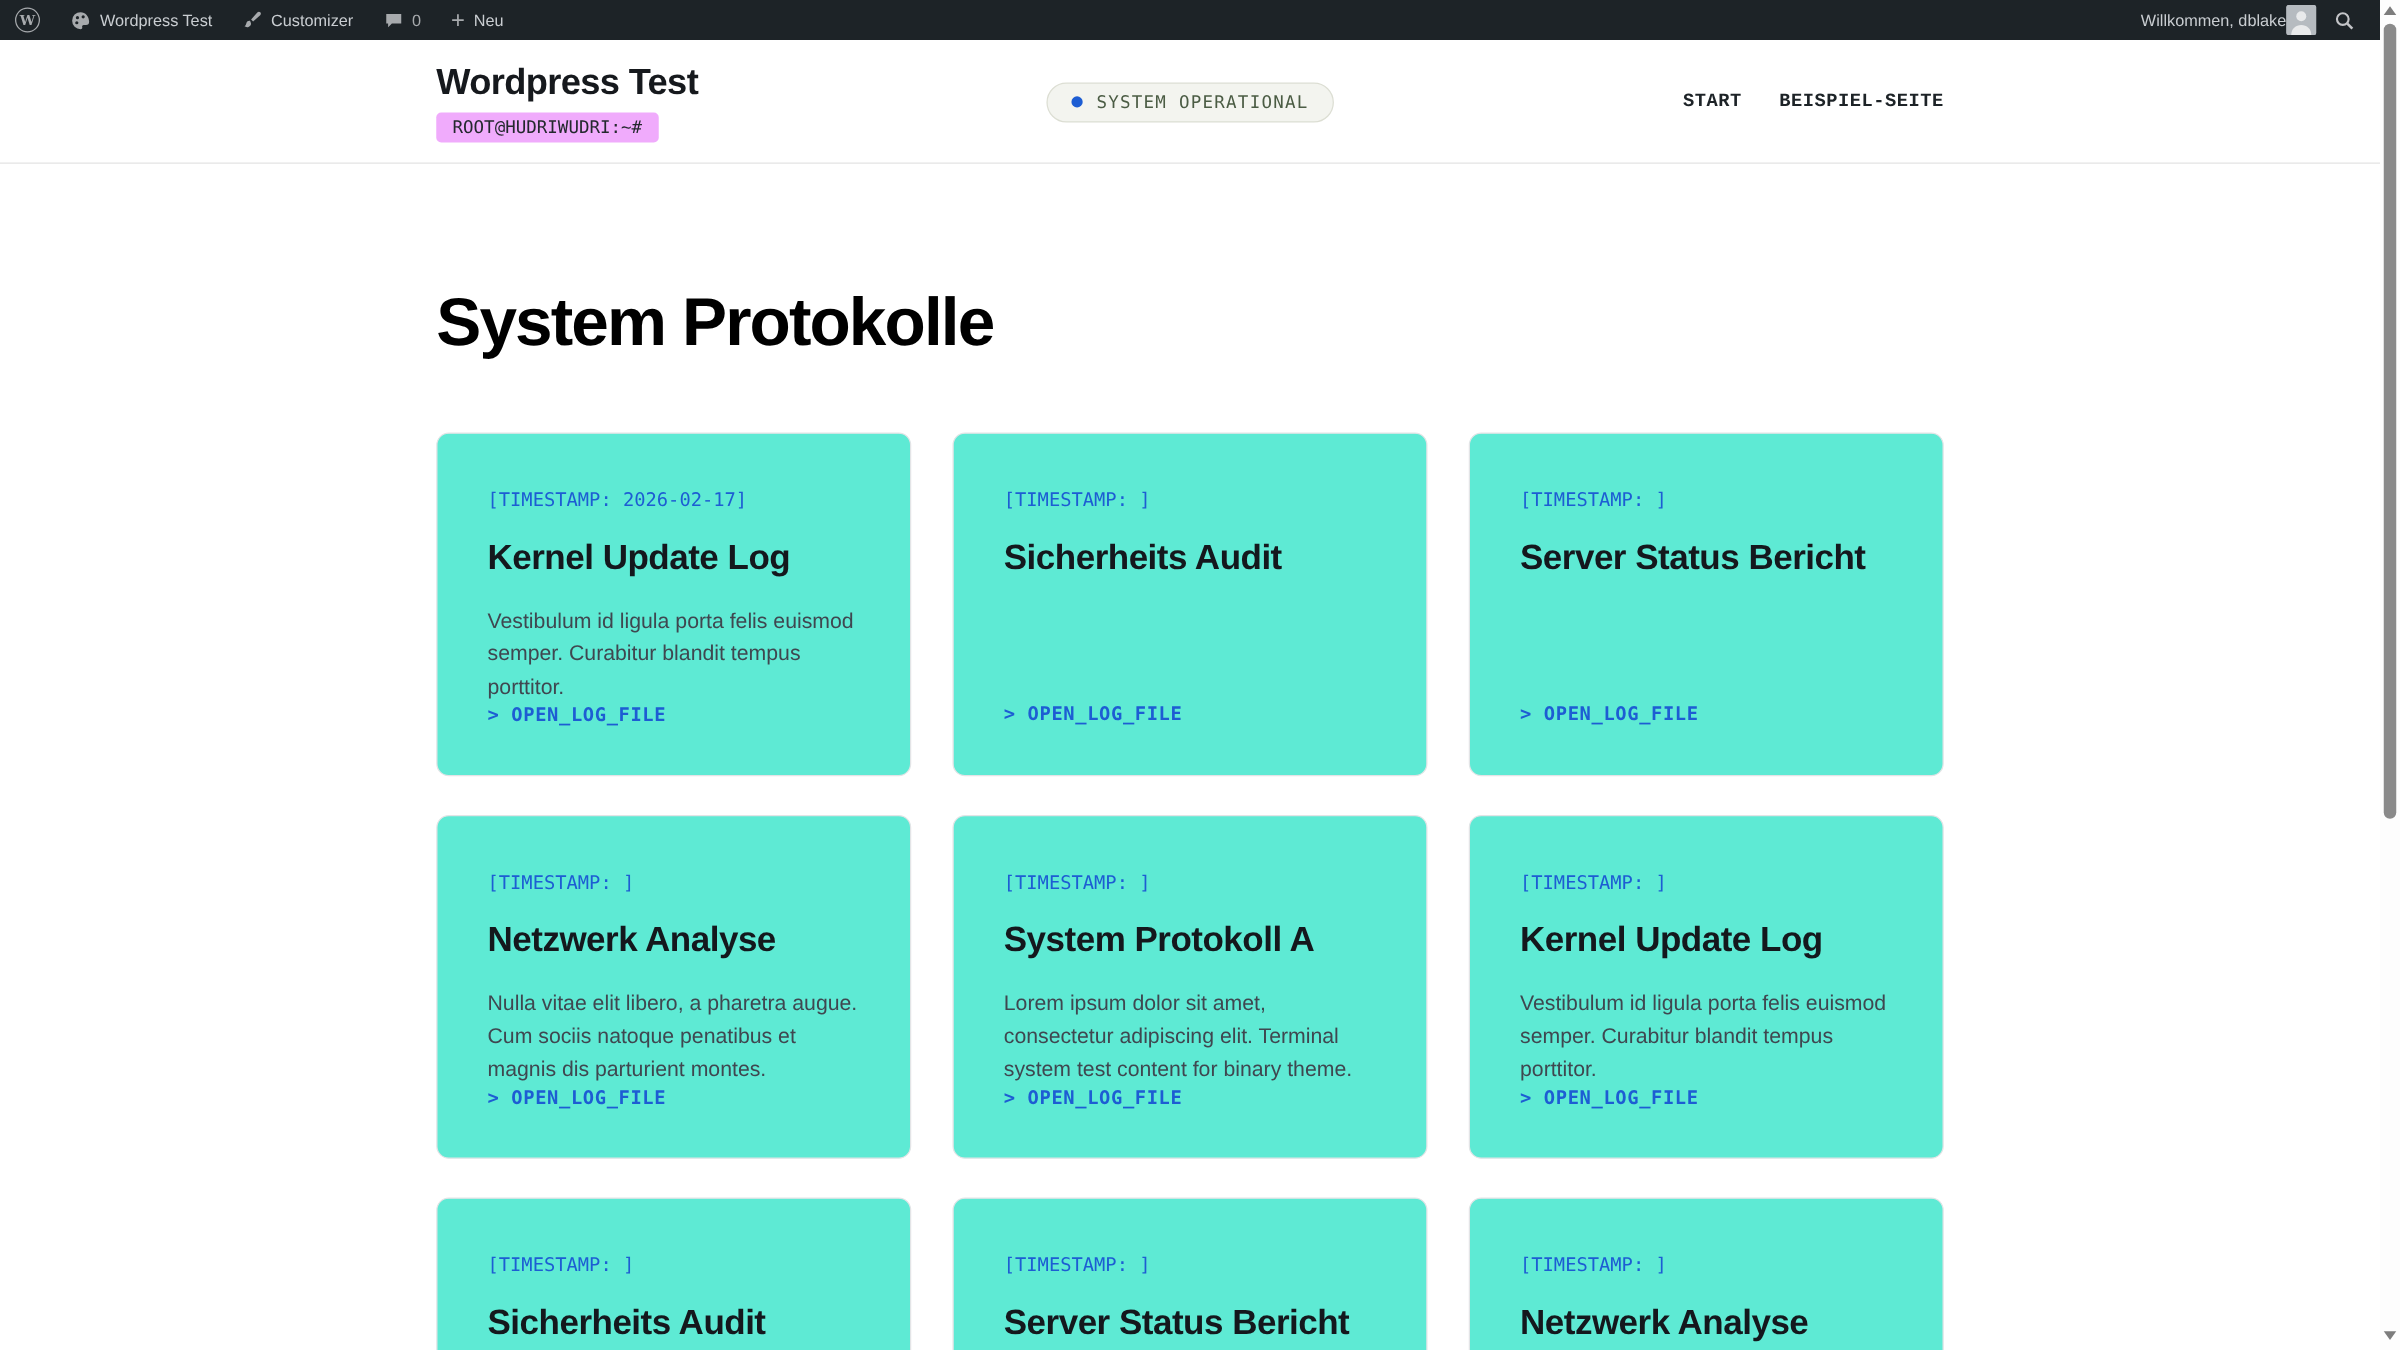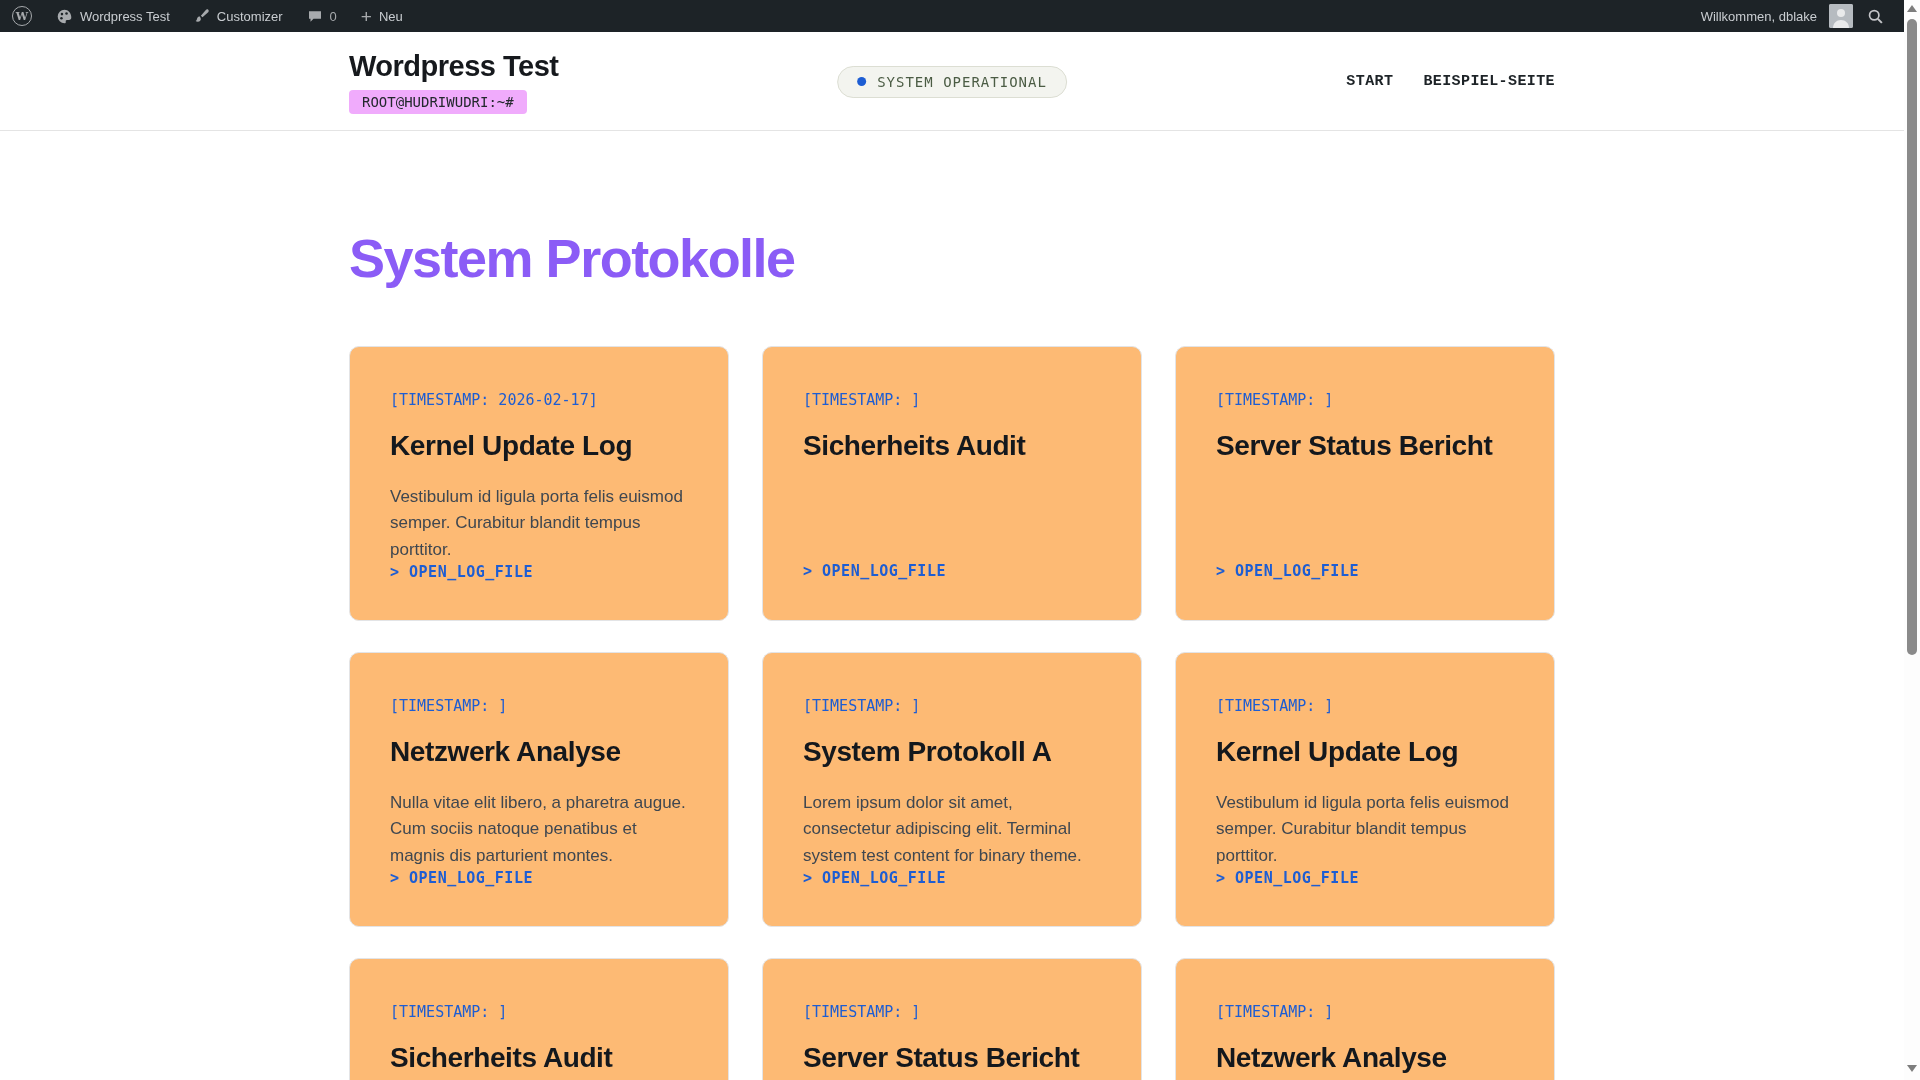--- a/index.html
+++ b/index.html
@@ -14,21 +14,21 @@
   .ab-item  { display:flex; align-items:center; gap:7px; color:#c9cdd1;
               font-size:13px; padding:0 12px; height:100%; cursor:pointer; }
   .ab-item.first { padding-left:4px; }
   .wp-logo { width:20px; height:20px; border-radius:50%; border:1.6px solid #a7aaad;
              display:flex; align-items:center; justify-content:center;
              color:#a7aaad; font-family:"DejaVu Serif", serif; font-size:11px;
              font-weight:700; line-height:1; }
   .ab-icon svg { display:block; }
   .ab-count { color:#a7aaad; }
   .ab-plus { color:#a7aaad; font-size:19px; font-weight:400; line-height:1; }
-  .ab-welcome { color:#c9cdd1; font-size:13px; margin-right:12px; }
+  .ab-welcome { color:#c9cdd1; font-size:13px; }
   .ab-avatar { width:24px; height:24px; background:#b6bbc0; border-radius:2px;
                display:flex; align-items:flex-end; justify-content:center;
                overflow:hidden; margin-right:14px; }
   .ab-search { display:flex; align-items:center; }
 
   
   .site-header { position:absolute; top:32px; left:0; width:1904px; height:99px;
                  background:#fff; border-bottom:1px solid #e4e4e4; }
   .container { width:1206px; margin:0 auto; position:relative; }
   .header-inner { height:99px; display:flex; align-items:center;
@@ -48,26 +48,26 @@
   .status-dot { width:9px; height:9px; border-radius:50%; background:#1d5dd3; }
   .site-nav { display:flex; align-items:center; gap:30px;font-family:Liberation Mono, monospace; }
   .site-nav a { font-size:15px; font-weight:700; color:#1d2327;
                 letter-spacing:0.4px; text-decoration:none; cursor:pointer; }
 
   
   main { position:absolute; top:132px; left:0; width:1904px; }
   .page-head { padding-top:86px; }
   .breadcrumb { font-family:"DejaVu Sans Mono", monospace; font-size:14px;
                 font-weight:700; color:#1d5dd3; letter-spacing:1.5px; }
-  h1.page-title { font-size:54px; font-weight:800; color:#8b5cf6;
+  h1.page-title { font-size:54px; font-weight:800; color:#000000;
                   letter-spacing:-1.5px; margin:9px 0 57px; }
 
   .grid { display:grid; grid-template-columns:repeat(3, 380px); column-gap:33px;
           row-gap:31px; grid-auto-rows:275px; }
-  .card { background:#fdba74; border:1px solid #e3e4e6; border-radius:10px;
+  .card { background:#5eead4; border:1px solid #e3e4e6; border-radius:10px;
           padding:44px 40px 40px; display:flex; flex-direction:column; }
   .card-ts { font-family:"DejaVu Sans Mono", monospace; font-size:15px;
              color:#1d5dd3; }
   .card-title { font-size:28px; font-weight:800; color:#14181d;
                 letter-spacing:-0.4px; margin:21px 0 0; }
   .card-body { font-size:17px; line-height:1.55; color:#3f4750; margin-top:22px; }
   .card-link { margin-top:auto; font-family:"DejaVu Sans Mono", monospace;
                font-size:15px; font-weight:700; color:#1d5dd3;
                text-decoration:none; letter-spacing:0.5px; cursor:pointer; }
 

